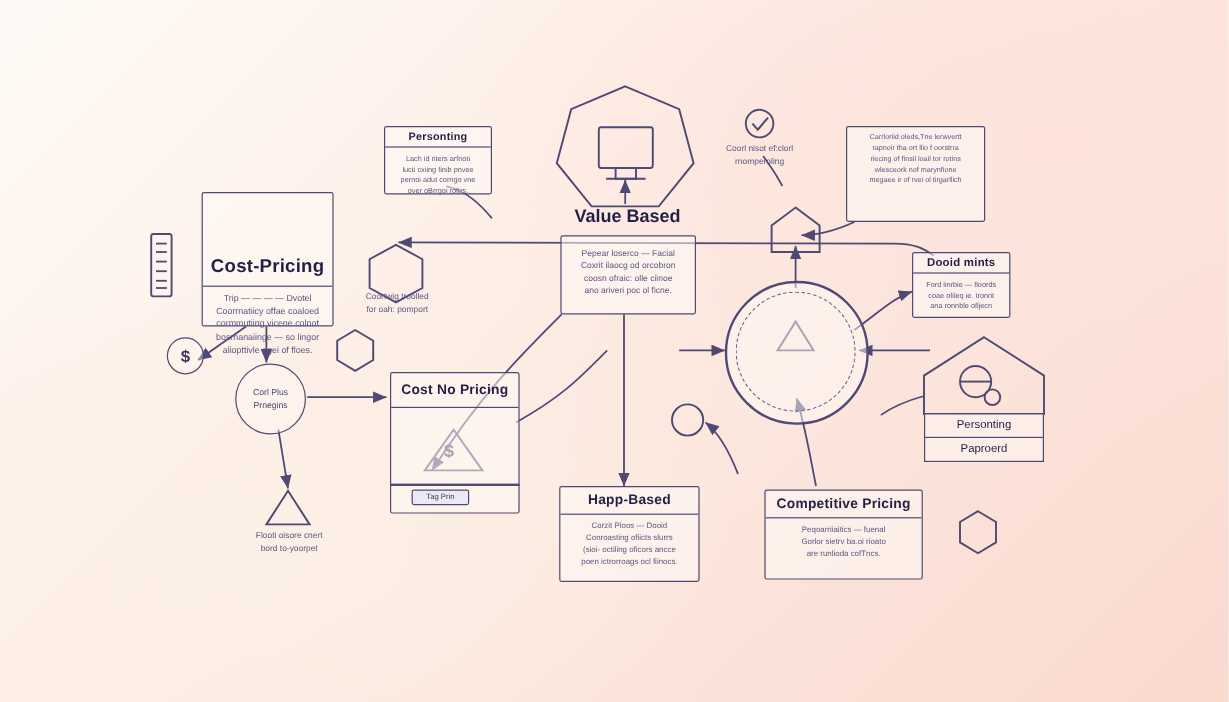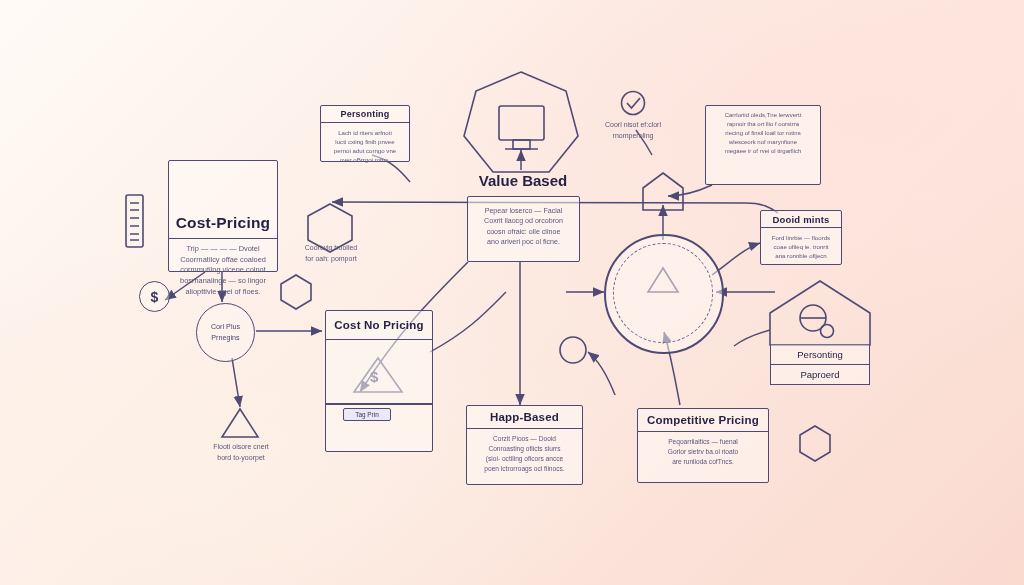--- a/index.html
+++ b/index.html
@@ -296,21 +296,21 @@
 
   <div class="node card-sm" style="left:760px; top:210px; width:82px; height:55px;">
     <div class="node-head" style="font-size:9.5px;">Dooid mints</div>
     <div class="node-body">
       <span>Ford linrbie — floords</span>
       <span>coae ofileq ie. tronrit</span>
       <span>ana ronnble ofljecn</span>
     </div>
   </div>
 
-  <div class="node" style="left:325px; top:310px; width:108px; height:142px;">
+  <div class="node" style="left:325px; top:310px; width:108px; height:118px;">
     <div class="node-head" style="height:29px; font-size:11.5px;">Cost No Pricing</div>
   </div>
   <div style="position:absolute; left:325px; top:403px; width:108px; height:1.6px;
               background:#4e4a73;"></div>
   <div class="pill-btn" style="left:343px; top:408px; width:48px; height:13px;">Tag Prin</div>
 
   <div class="node card-md" style="left:466px; top:405px; width:117px; height:80px;">
     <div class="node-head">Happ-Based</div>
     <div class="node-body">
       <span>Corzit Pioos — Dooid</span>

